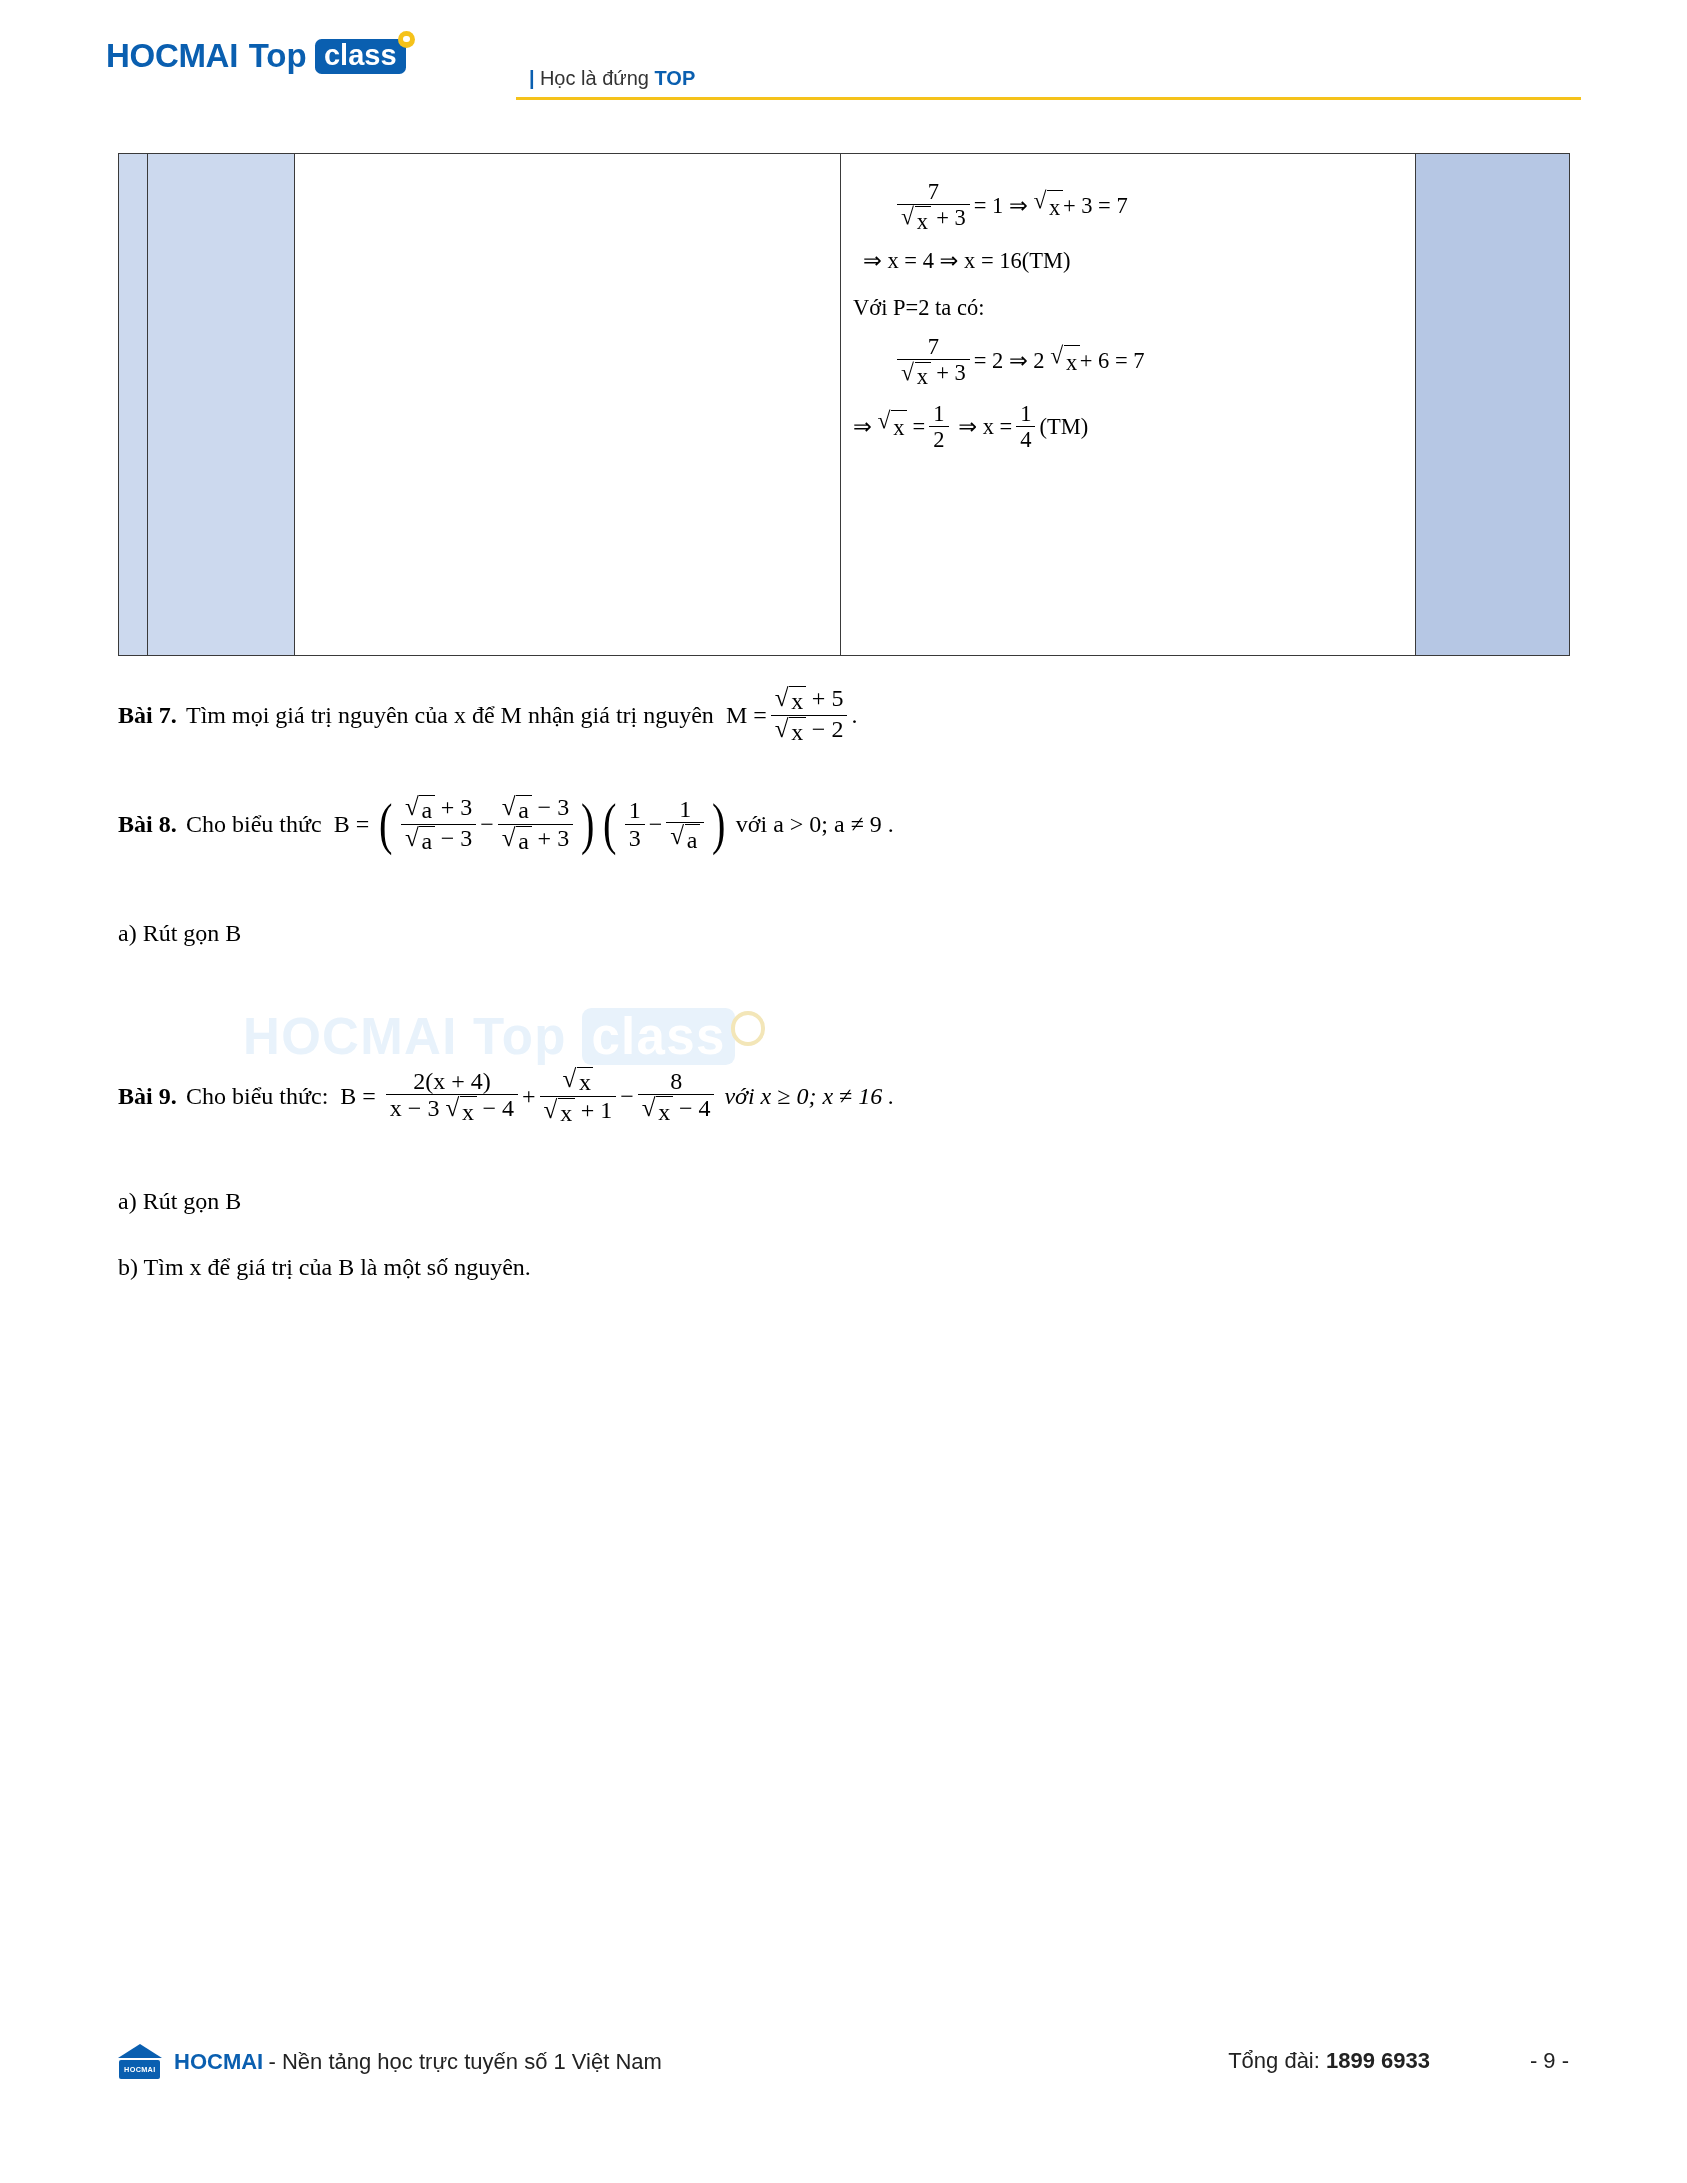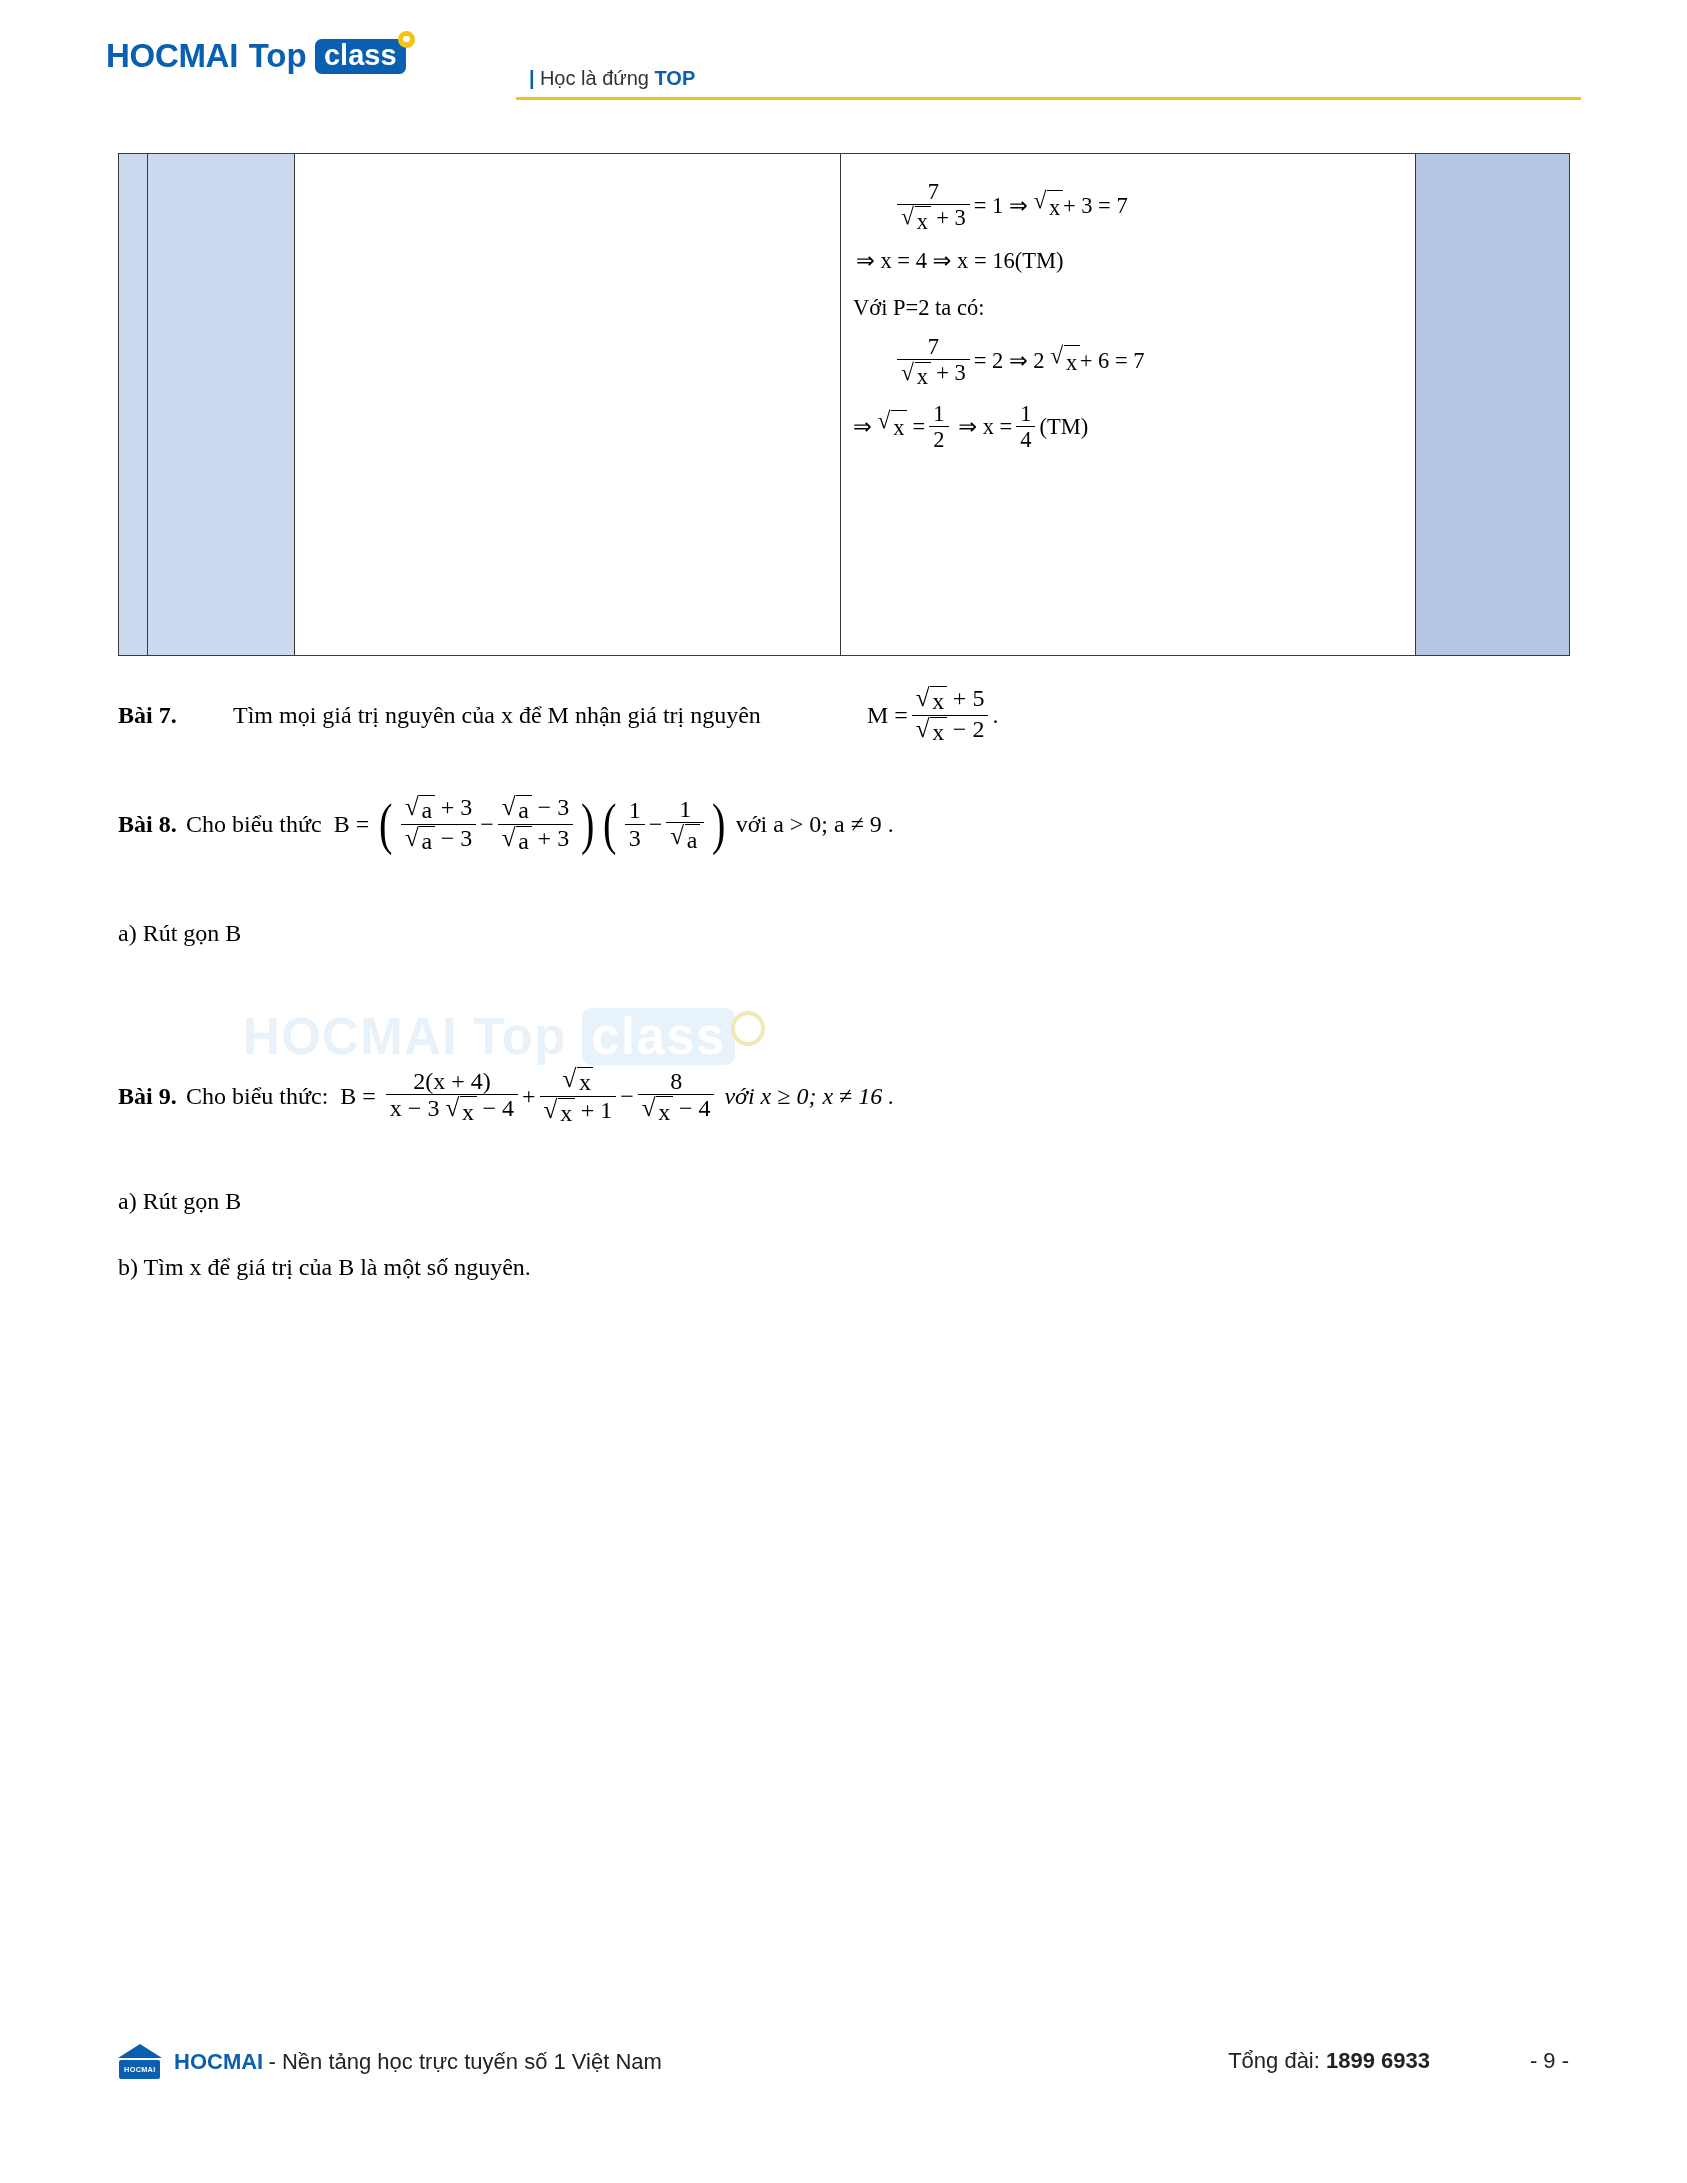--- a/index.html
+++ b/index.html
@@ -257,21 +257,21 @@
     font-size: 24px;
     line-height: 1.45;
     z-index: 2;
     display: flex;
     align-items: center;
     flex-wrap: nowrap;
   }
   .lbl { font-weight: bold; margin-right: 9.3px; white-space: nowrap; }
   .txt { white-space: nowrap; }
 
-  .p-bai7 { top: 685px; gap: 47px; }
+  .p-bai7 { top: 685px; }
   .p-bai8 { top: 794px; }
   .p-8a   { top: 916px; }
   .p-8b   { top: 982px; }
   .p-bai9 { top: 1066px; }
   .p-9a   { top: 1184px; }
   .p-9b   { top: 1250px; }
 
   
   .footer {
     position: absolute;
@@ -388,21 +388,21 @@
           </span>
         </span>
         <span>= 1 ⇒</span>&nbsp;
         <span class="sqrt">
             <span class="rad">√</span>
             <span class="bar">x</span>
           </span>
         <span>+ 3 = 7</span>
       </div>
 
-      <p class="line" style="margin-left:3px">⇒ x = 4 ⇒ x = 16(TM)</p>
+      <p class="line" style="margin-left:10px">⇒ x = 4 ⇒ x = 16(TM)</p>
 
       <p class="line" style="margin-top:17px">Với P=2 ta có:</p>
 
       <div class="math-row">
         <span class="frac">
           <span class="num">7</span>
           <span class="den">
             <span class="sqrt">
                 <span class="rad">√</span>
                 <span class="bar">x</span>

